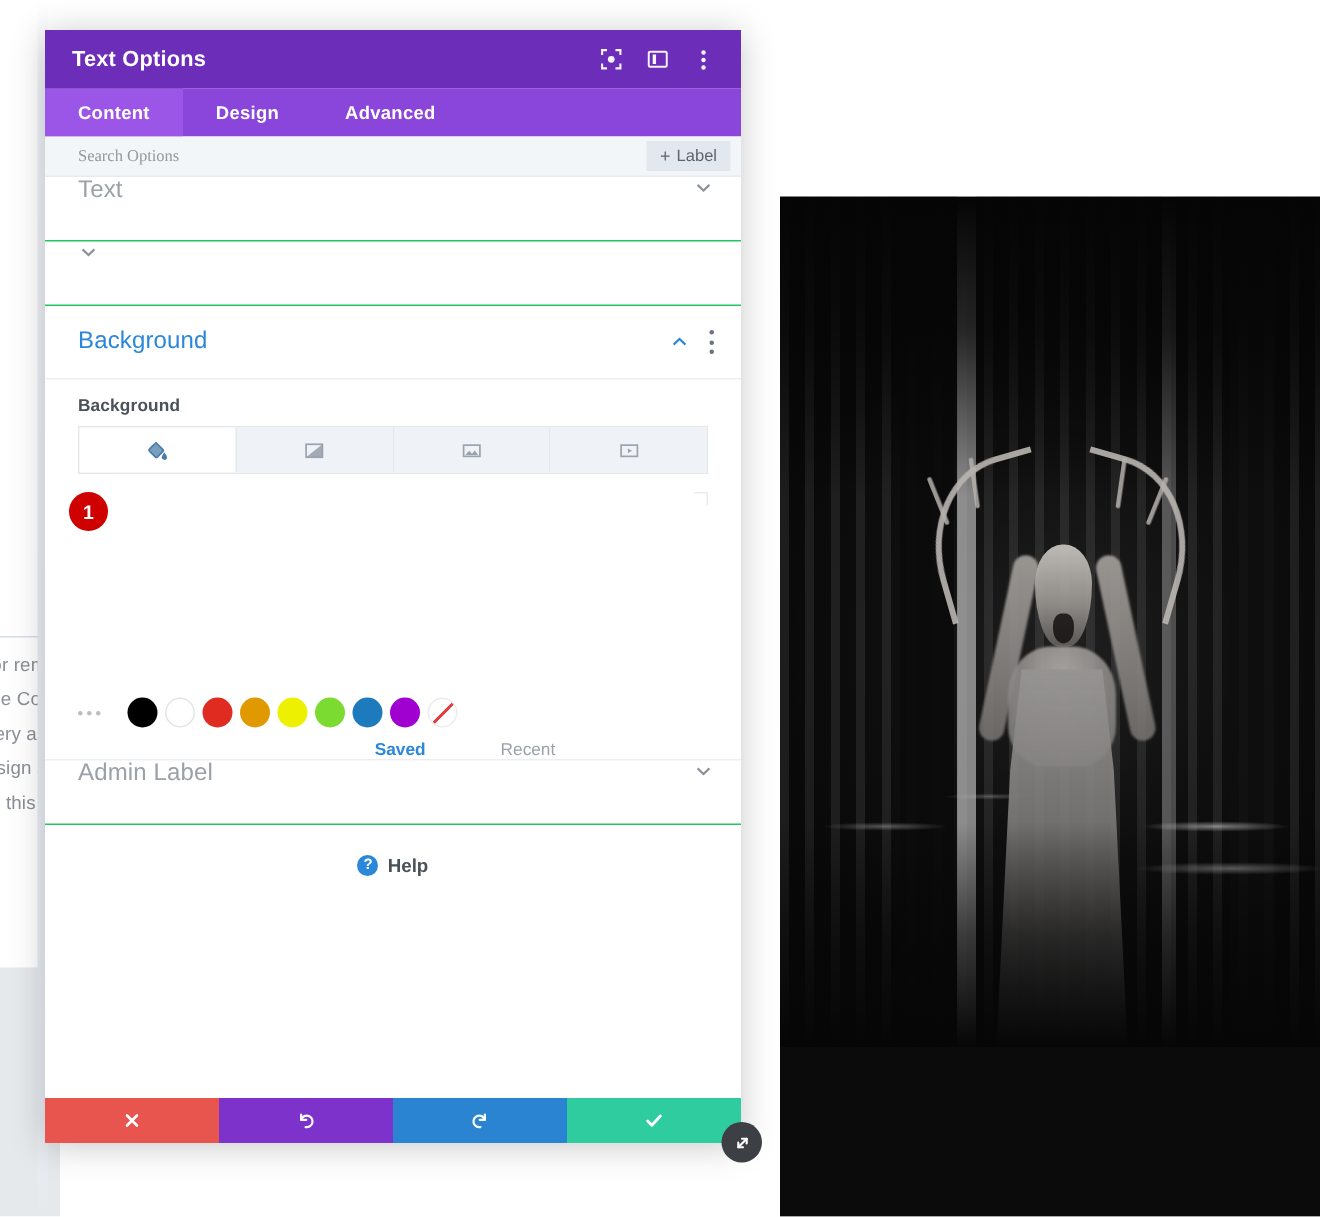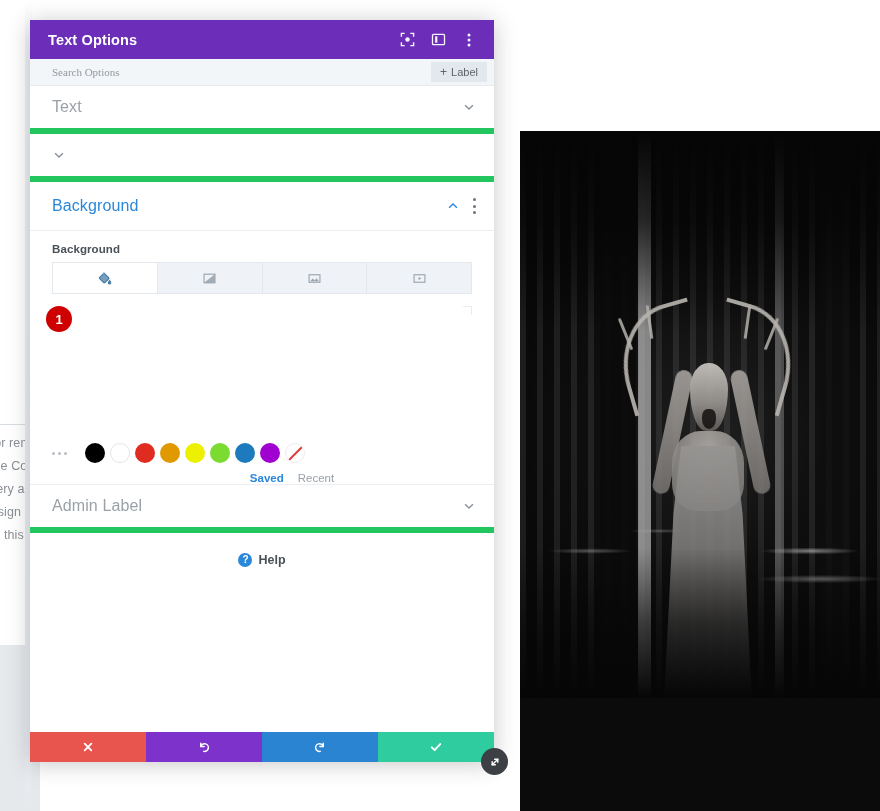--- a/index.html
+++ b/index.html
@@ -280,23 +280,22 @@
   .modal-body {
     flex: 1 1 auto;
     overflow: hidden;
     background: #ffffff;
   }
 
   
   .acc-row {
     height: 42px;
     display: flex;
-    align-items: center;
     padding: 0 18px 0 22px;
-    border-bottom: 6px solid #22c55e;
+    border-bottom: 1px solid #22c55e;
     cursor: pointer;
   }
   .acc-row .acc-label {
     flex: 1;
     font-size: 16px;
     color: #9ba1a8;
     letter-spacing: .1px;
   }
   .chev {
     width: 14px; height: 14px;
@@ -427,21 +426,21 @@
     background: #E03A3A;
     transform: rotate(-45deg);
   }
   .saved-recent {
     display: flex;
     gap: 14px;
     padding: 4px 0 0 0;
     justify-content: center;
     margin-left: 60px;
   }
-  .sr-link { font-size: 11.5px; cursor: pointer; color: #9aa1a8; }
+  .sr-link { font-size: 11.5px; cursor: pointer; color: #9aa1a8; margin-left: 36px; }
   .sr-link.active { color: #2B87DA; font-weight: bold; }
 
   
   .help-row {
     display: flex;
     align-items: center;
     justify-content: center;
     gap: 6px;
     height: 42px;
     margin-top: 6px;
@@ -558,20 +557,25 @@
       <div class="hdr-icon">
         <svg width="4" height="16" viewBox="0 0 4 16" fill="currentColor">
           <circle cx="2" cy="3" r="1.5"></circle>
             <circle cx="2" cy="8" r="1.5"></circle>
             <circle cx="2" cy="13" r="1.5"></circle>
         </svg>
       </div>
     </div>
   </div>
 
+  <div class="modal-tabs">
+    <div class="tab active">Content</div>
+    <div class="tab">Design</div>
+    <div class="tab">Advanced</div>
+  </div>
 
   <div class="search-row">
     <input class="search-input" type="text" placeholder="Search Options" style="">
     <div class="filter-btn">
       <span class="filter-plus">+</span>
       <span>Label</span>
     </div>
   </div>
 
   <div class="modal-body">

